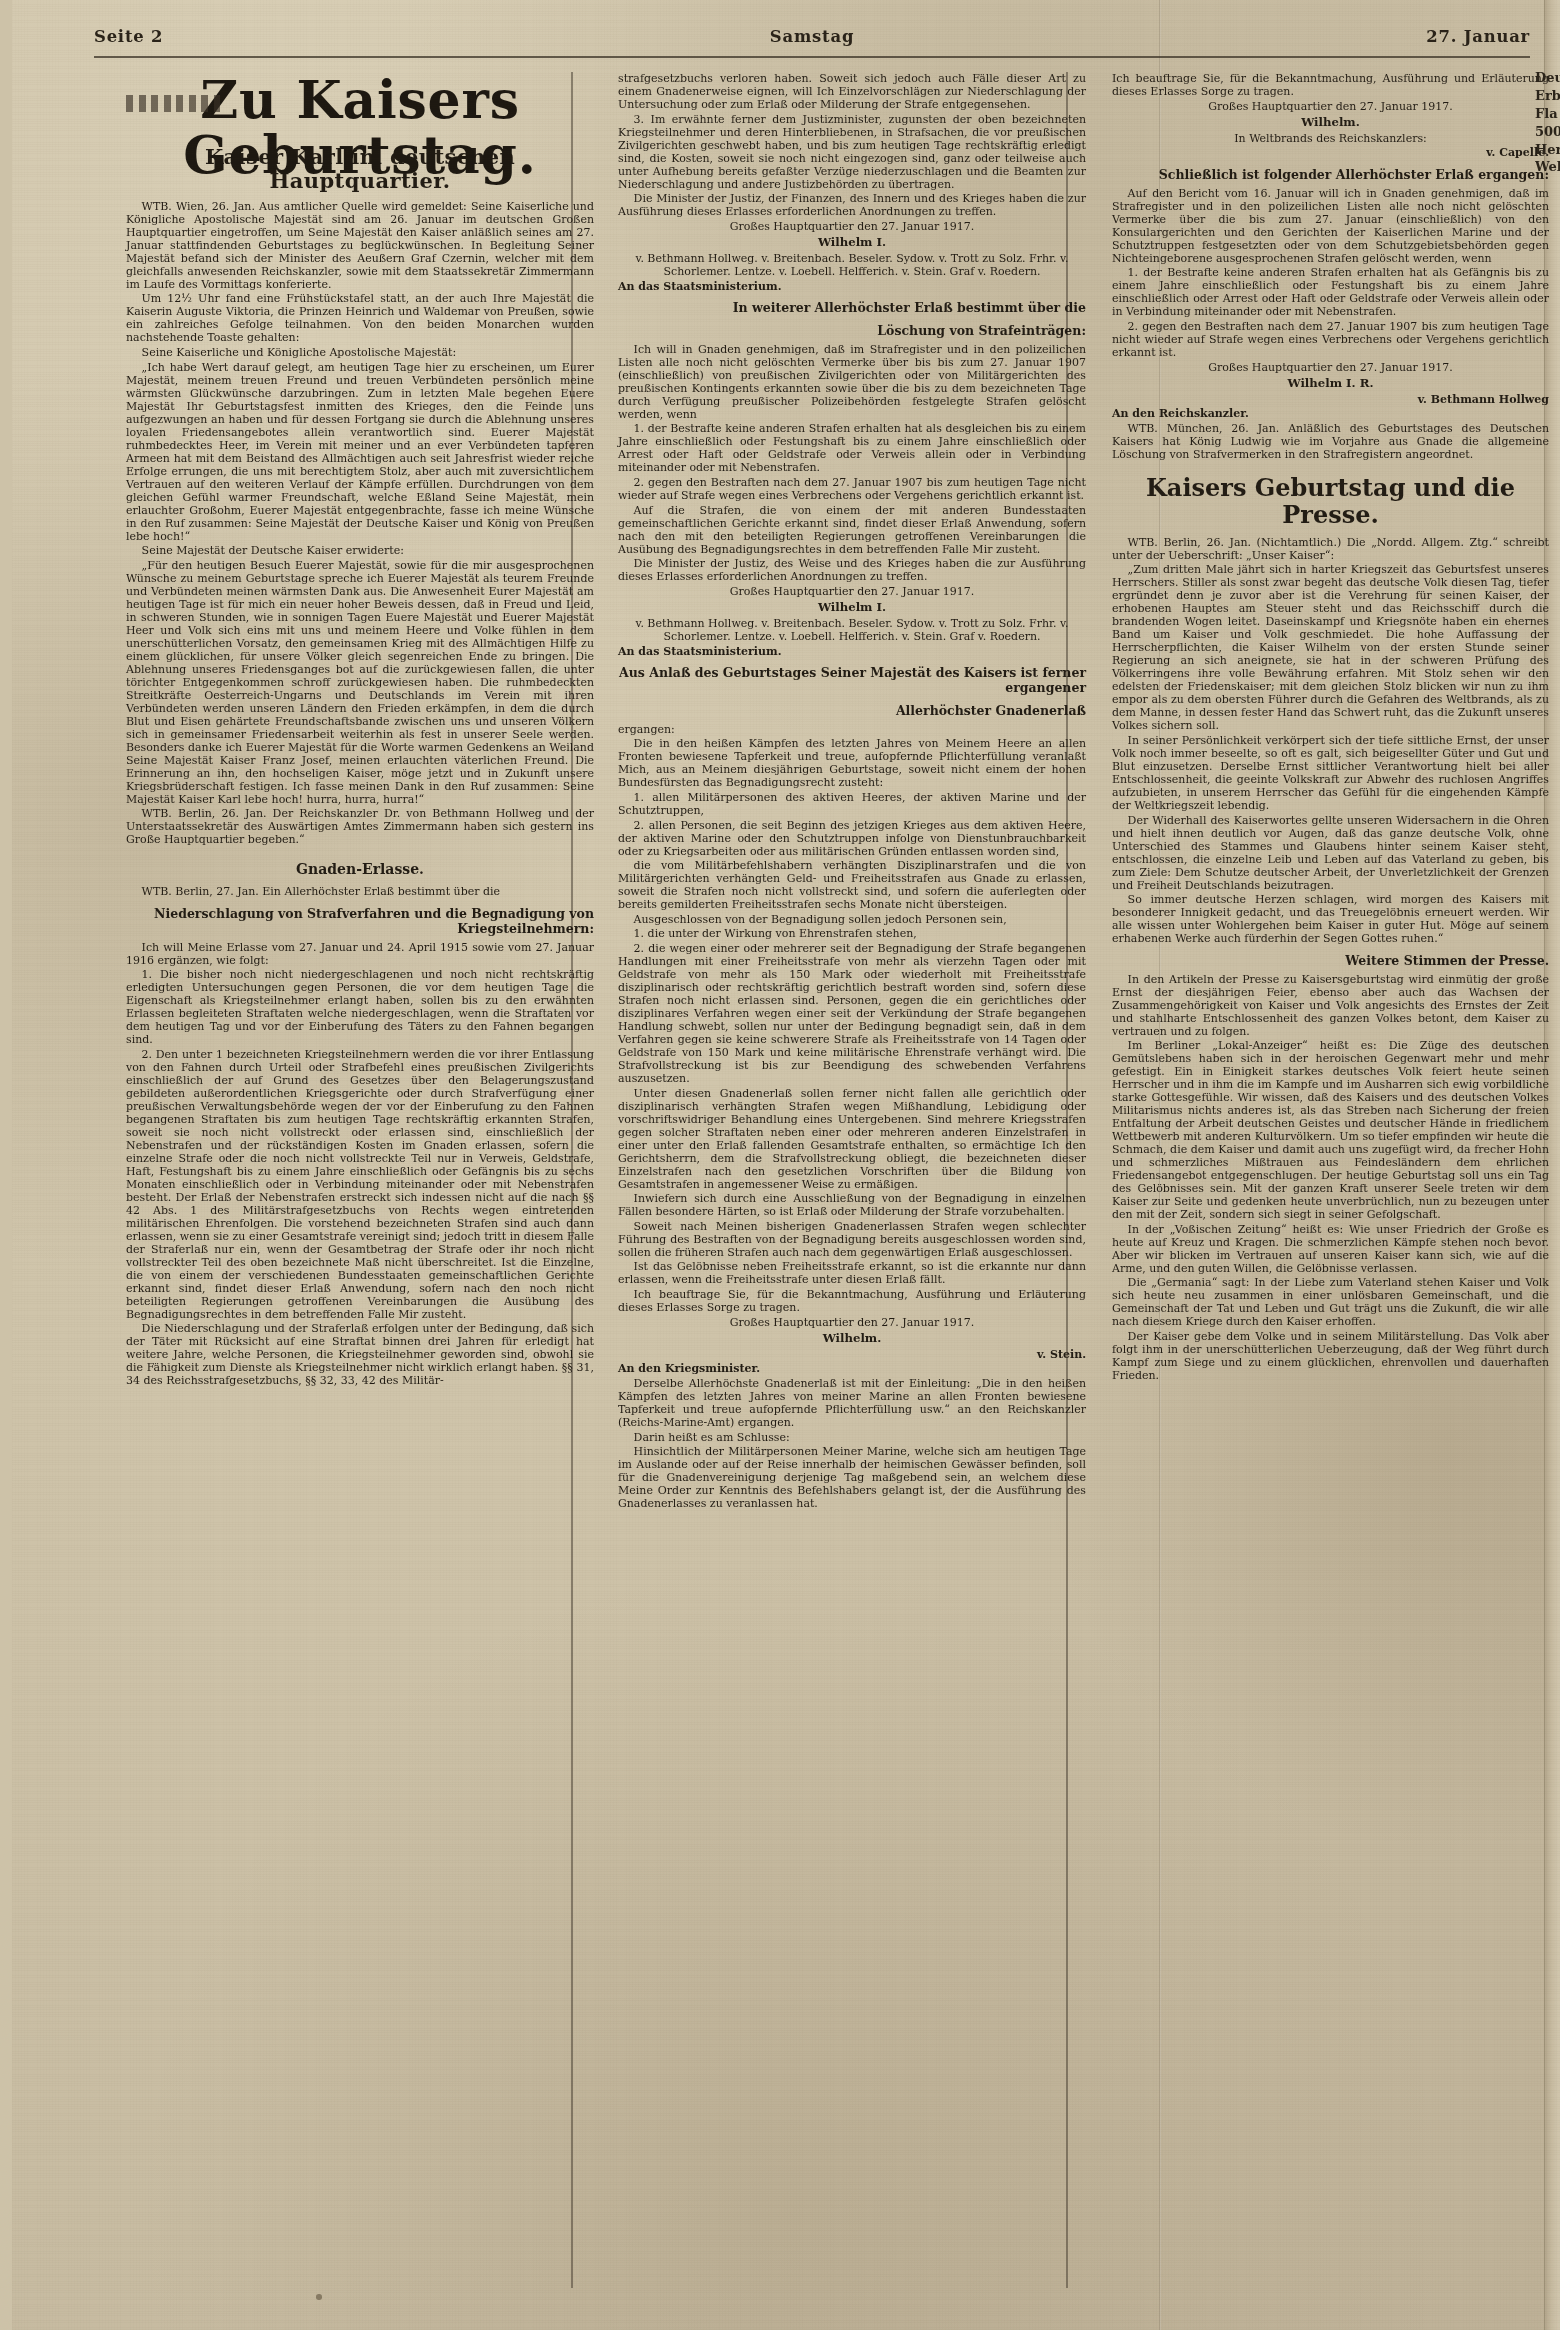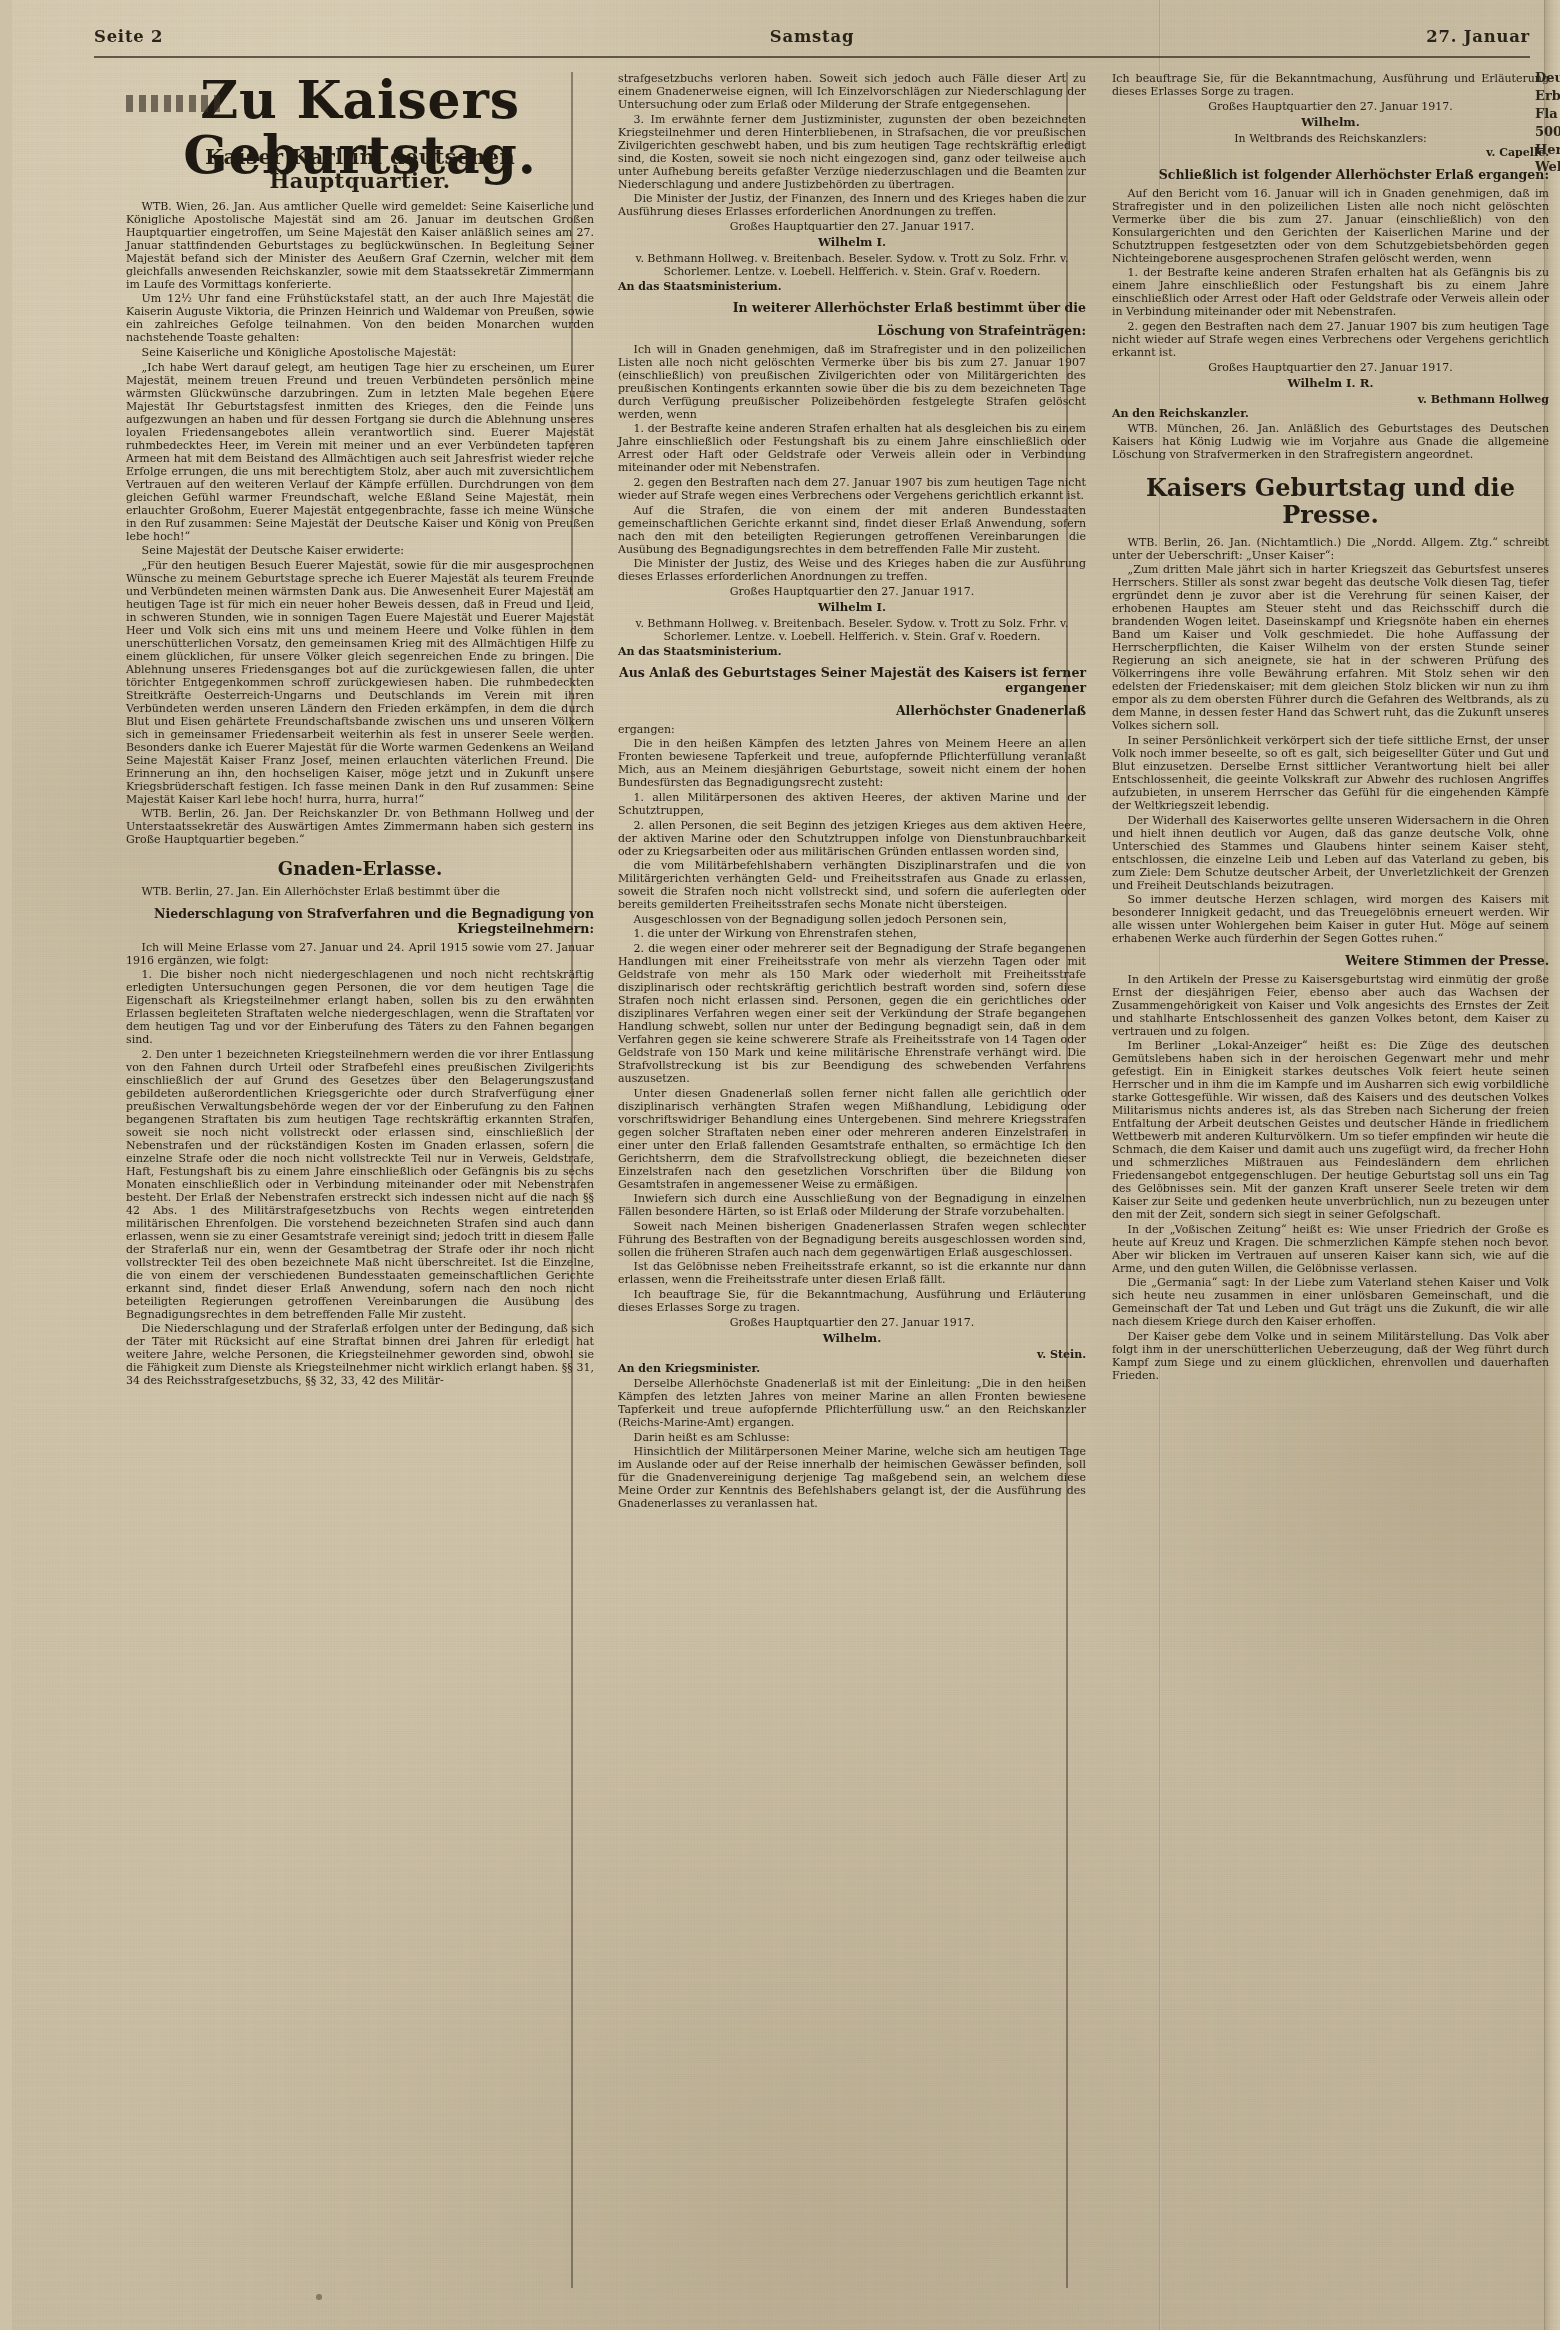--- a/index.html
+++ b/index.html
@@ -75,21 +75,21 @@
   .orn{
     position:absolute;left:0;top:23.4px;width:94px;height:17px;
     background:repeating-linear-gradient(90deg,#3a3126 0 7px, rgba(0,0,0,0) 7px 12.5px);
     opacity:.65;
   }
   h2.sub{
     font-size:21px;line-height:23.4px;text-align:center;font-weight:bold;margin:6.2px 0 7.8px 0;
     letter-spacing:0.4px;
   }
   h3.sec{
-    font-size:18px;line-height:20px;text-align:center;font-weight:bold;margin:12.5px 0 6.2px 0;
+    font-size:14px;line-height:20px;text-align:center;font-weight:bold;margin:12.5px 0 6.2px 0;
   }
   h3.secbig{
     font-size:24px;line-height:26.5px;text-align:center;font-weight:bold;margin:14px 0 7.8px 0;
   }
   h4.small{
     font-size:12.5px;line-height:15px;text-align:right;font-weight:bold;margin:7.8px 0 4.7px 0;
   }
   p{margin:0 0 1.6px 0;text-indent:15.6px;}
   p.noind{text-indent:0;}
   p.ctr{text-align:center;text-indent:0;}

